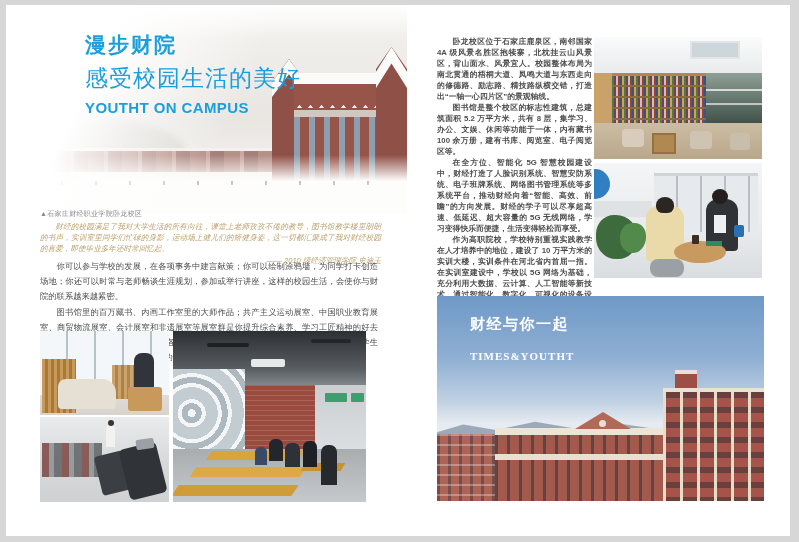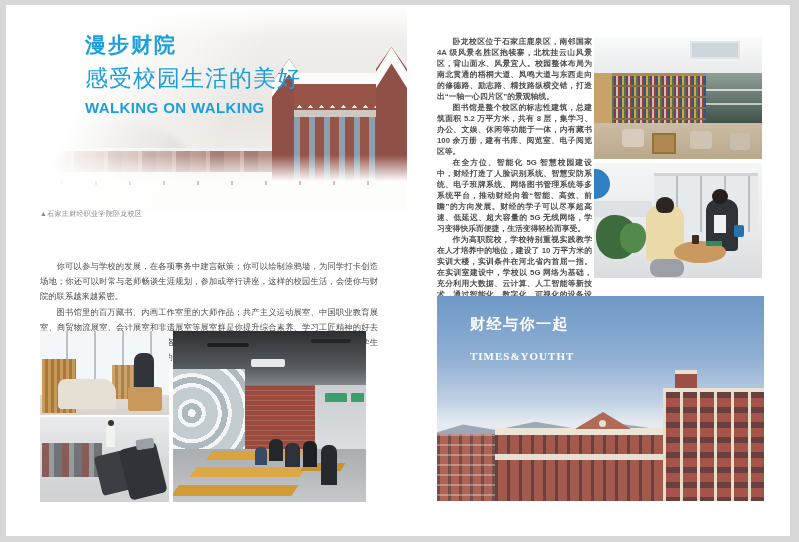--- a/index.html
+++ b/index.html
@@ -180,25 +180,29 @@
       <div class="abs gable-snow"></div>
     </div>
     <div class="abs hero-snowfield"></div>
     <div class="abs hero-twigs"></div>
     <div class="abs hero-fade"></div>
   </div>
 
   <div class="abs title-block">
     <div class="title-cn1">漫步财院</div>
     <div class="title-cn2">感受校园生活的美好</div>
-    <div class="title-en">WALKING ON WALKING</div>
+    <div class="title-en">YOUTHT ON CAMPUS</div>
   </div>
 
   <div class="abs photo-caption">▲石家庄财经职业学院卧龙校区</div>
 
+  <div class="abs quote">
+    <p>财经的校园满足了我对大学生活的所有向往，课堂上老师孜孜不倦的教导，图书馆教学楼里朗朗的书声，实训室里同学们忙碌的身影，运动场上健儿们的矫健身姿，这一切都汇聚成了我对财经校园的喜爱，即使毕业多年还时常回忆起。</p>
+    <p class="by">—— 2010 级经济管理学院 史迪玉</p>
+  </div>
 
   <div class="abs left-body">
     <p>你可以参与学校的发展，在各项事务中建言献策；你可以绘制涂鸦墙，为同学打卡创造场地；你还可以时常与老师畅谈生涯规划，参加或举行讲座，这样的校园生活，会使你与财院的联系越来越紧密。</p>
     <p>图书馆里的百万藏书、内画工作室里的大师作品；共产主义运动展室、中国职业教育展室、商贸物流展室、会计展室和非遗展室等展室群是你提升综合素养、学习工匠精神的好去处；书馨广场、祥云广场常常举办各类文体活动，运动场上的文艺晚会、图书馆举办的学生作品展，这些都是财经学院带给你的惊喜。</p>
   </div>
 
   <div class="abs ph phA">
     <div class="abs phA-windows"></div>
     <div class="abs phA-slats1"></div>
     <div class="abs phA-slats2"></div>

